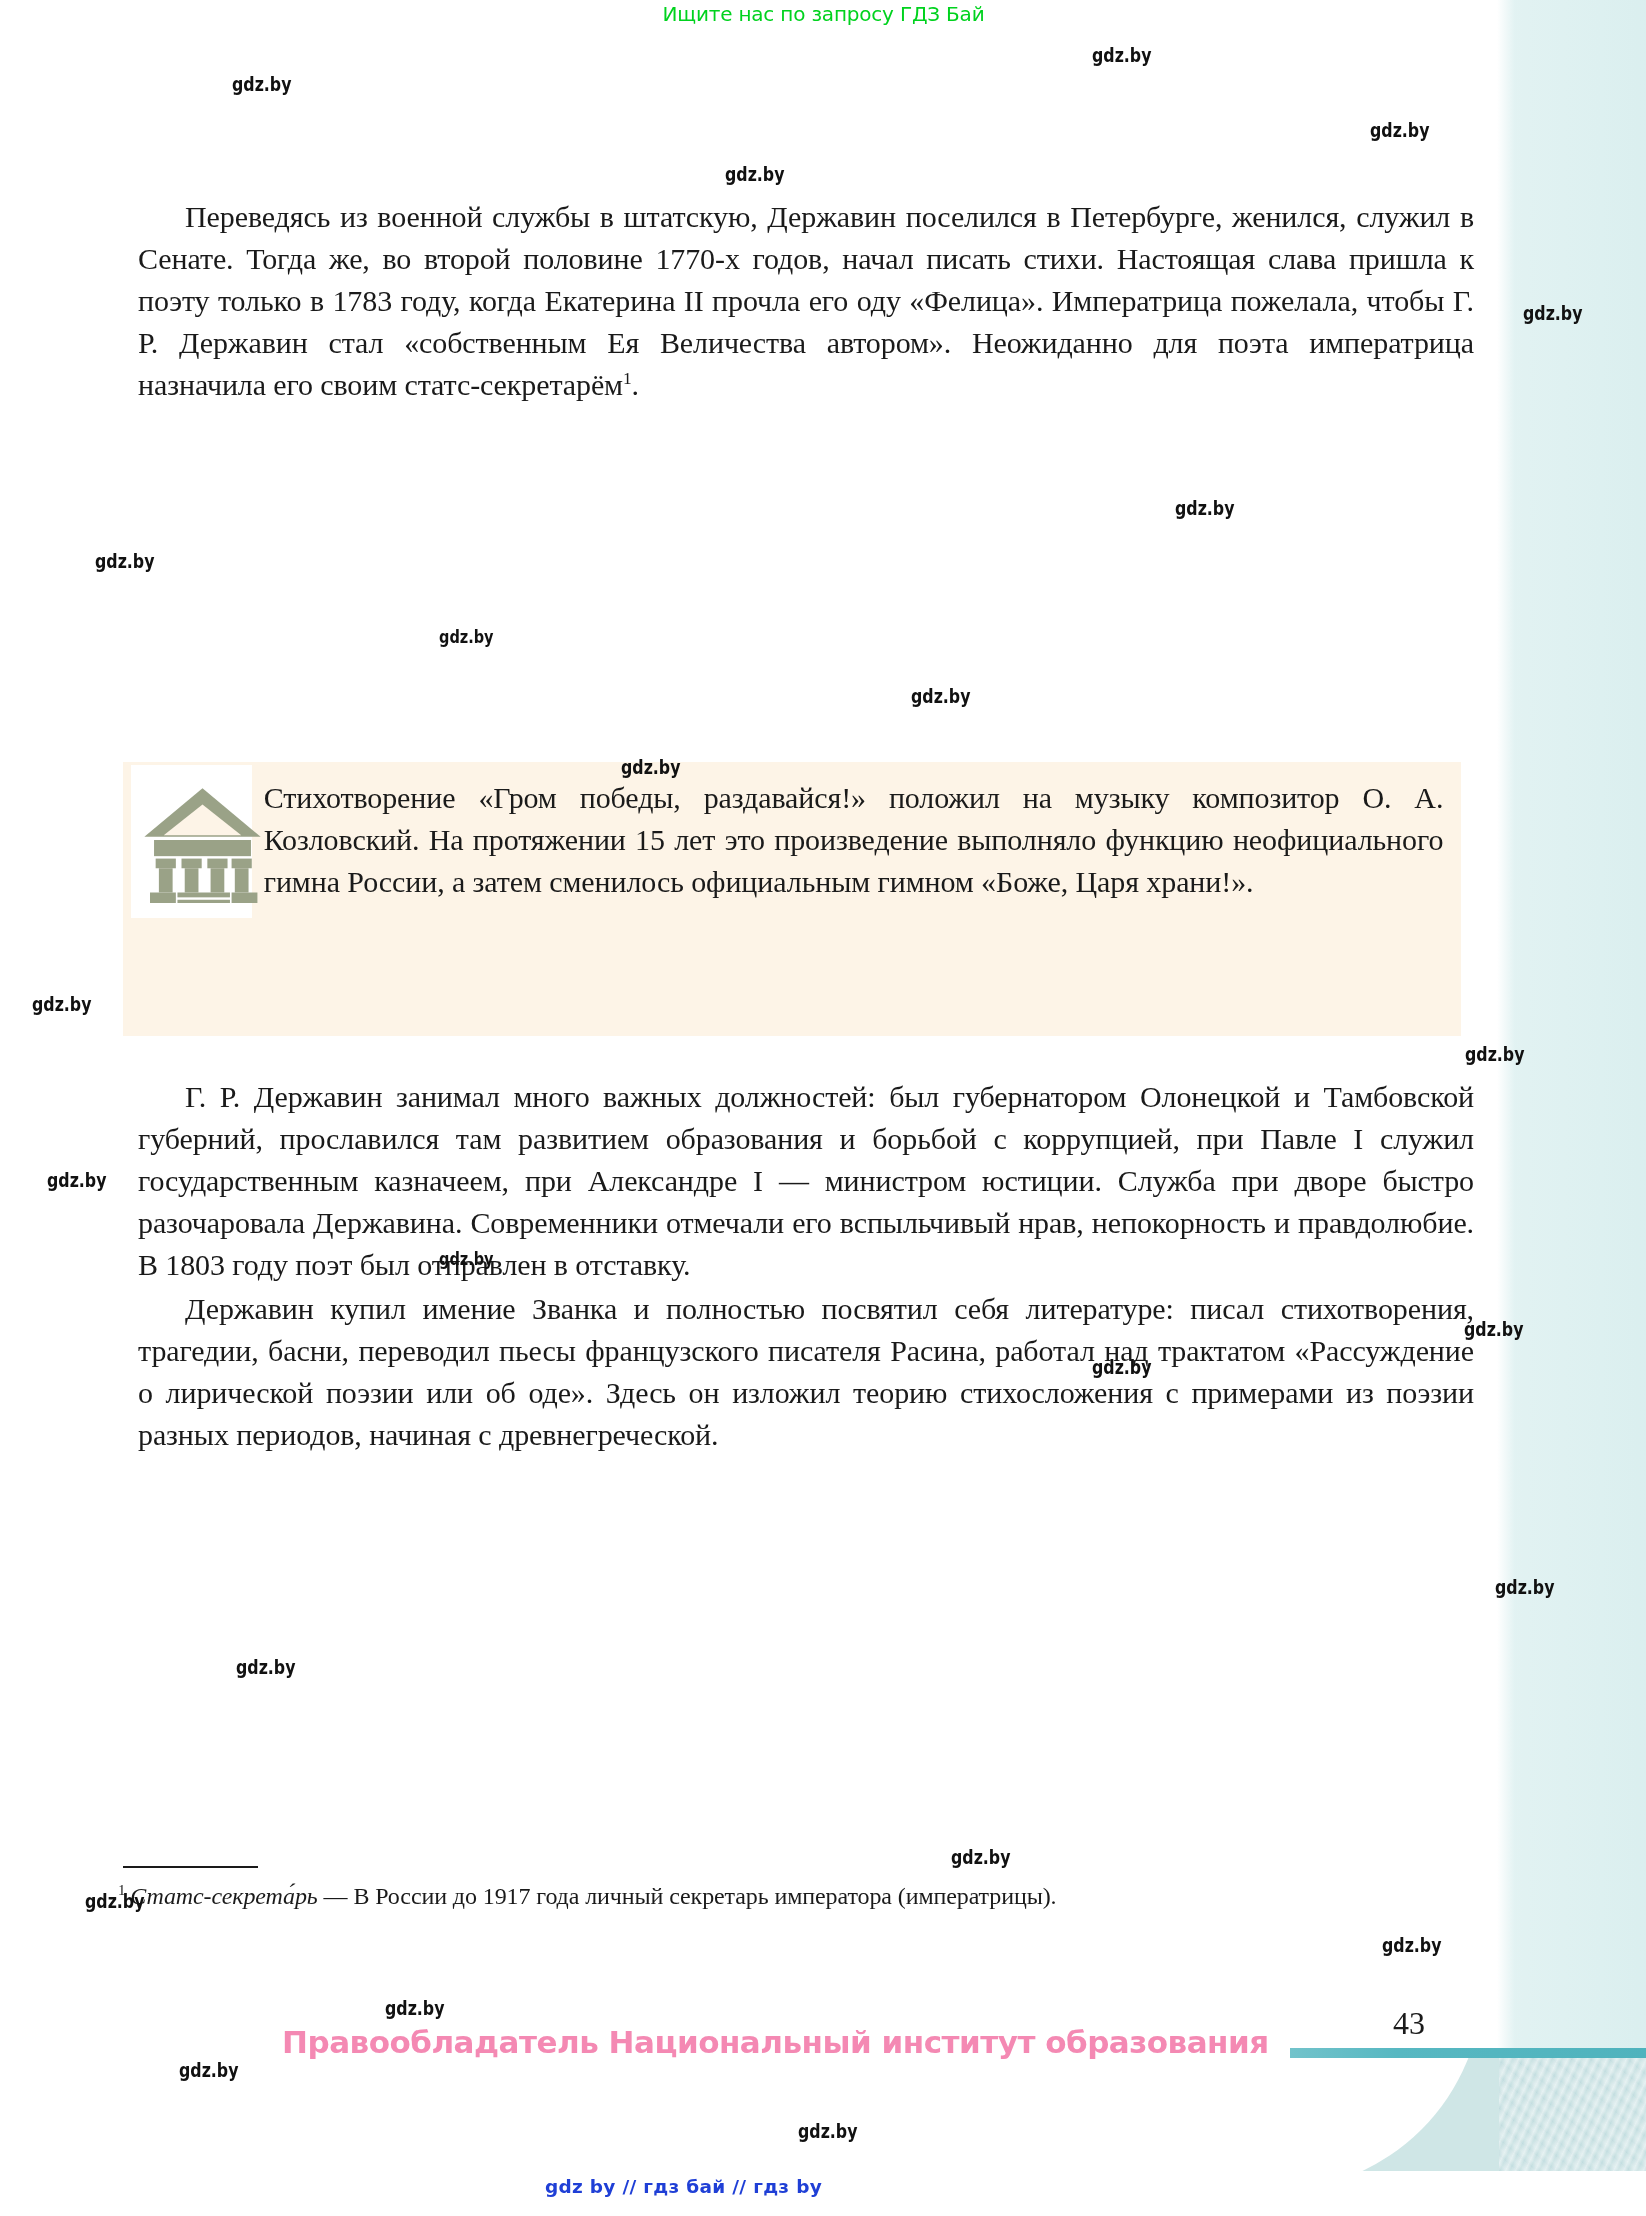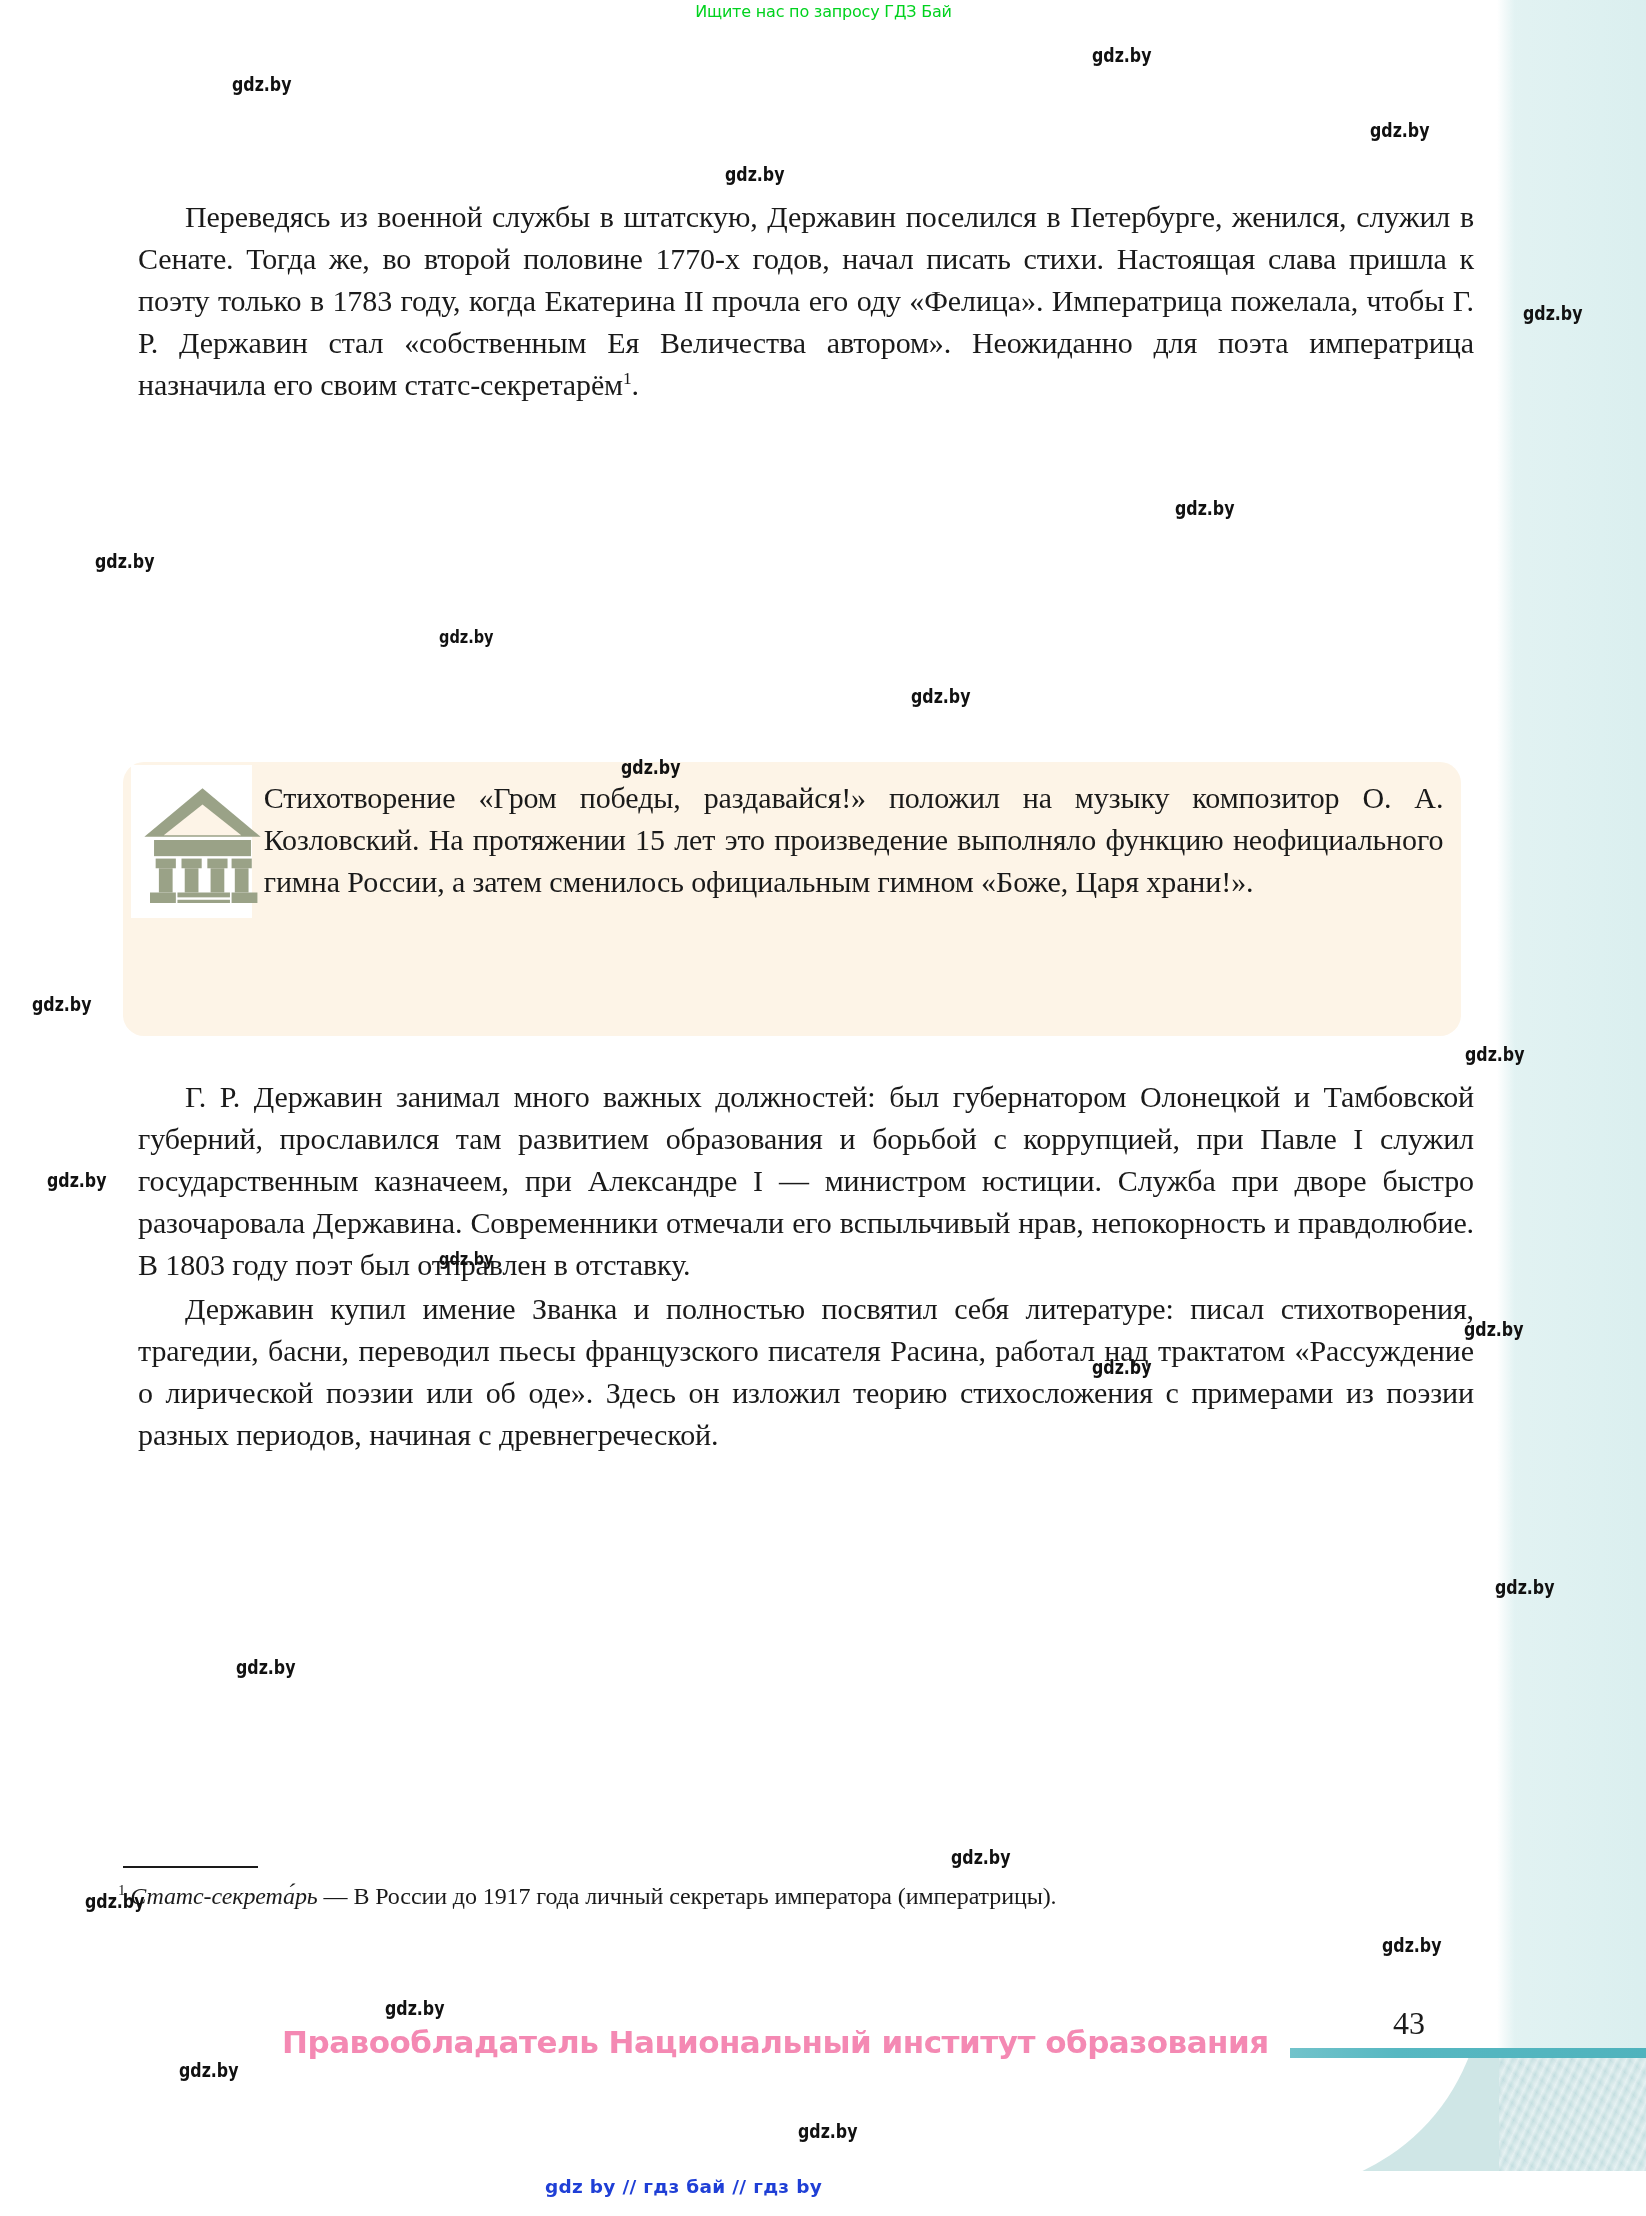--- a/index.html
+++ b/index.html
@@ -78,21 +78,21 @@
     transform-origin: left center;
   }
   .hdr-promo {
     position: absolute;
     left: 0;
     top: 2.4px;
     width: 1647px;
     text-align: center;
     color: #00d21e;
     font-family: "DejaVu Sans", sans-serif;
-    font-size: 16px;
+    font-size: 20px;
     font-weight: 500;
     letter-spacing: -0.2px;
   }
   .copyright-line {
     position: absolute;
     left: 282px;
     top: 2024px;
     width: 1088px;
     text-align: left;
     color: #f489b3;
@@ -135,21 +135,20 @@
   sup.fn { font-size: 0.58em; vertical-align: super; line-height: 0; }
 
   
   .note-box {
     position: absolute;
     left: 123px;
     top: 762px;
     width: 1338px;
     height: 274px;
     background: #fdf4e7;
-    border-radius: 21px;
   }
   .note-icon {
     position: absolute;
     left: 8px;
     top: 3.2px;
     width: 121px;
     height: 153px;
     background: #ffffff;
   }
   .note-text {

